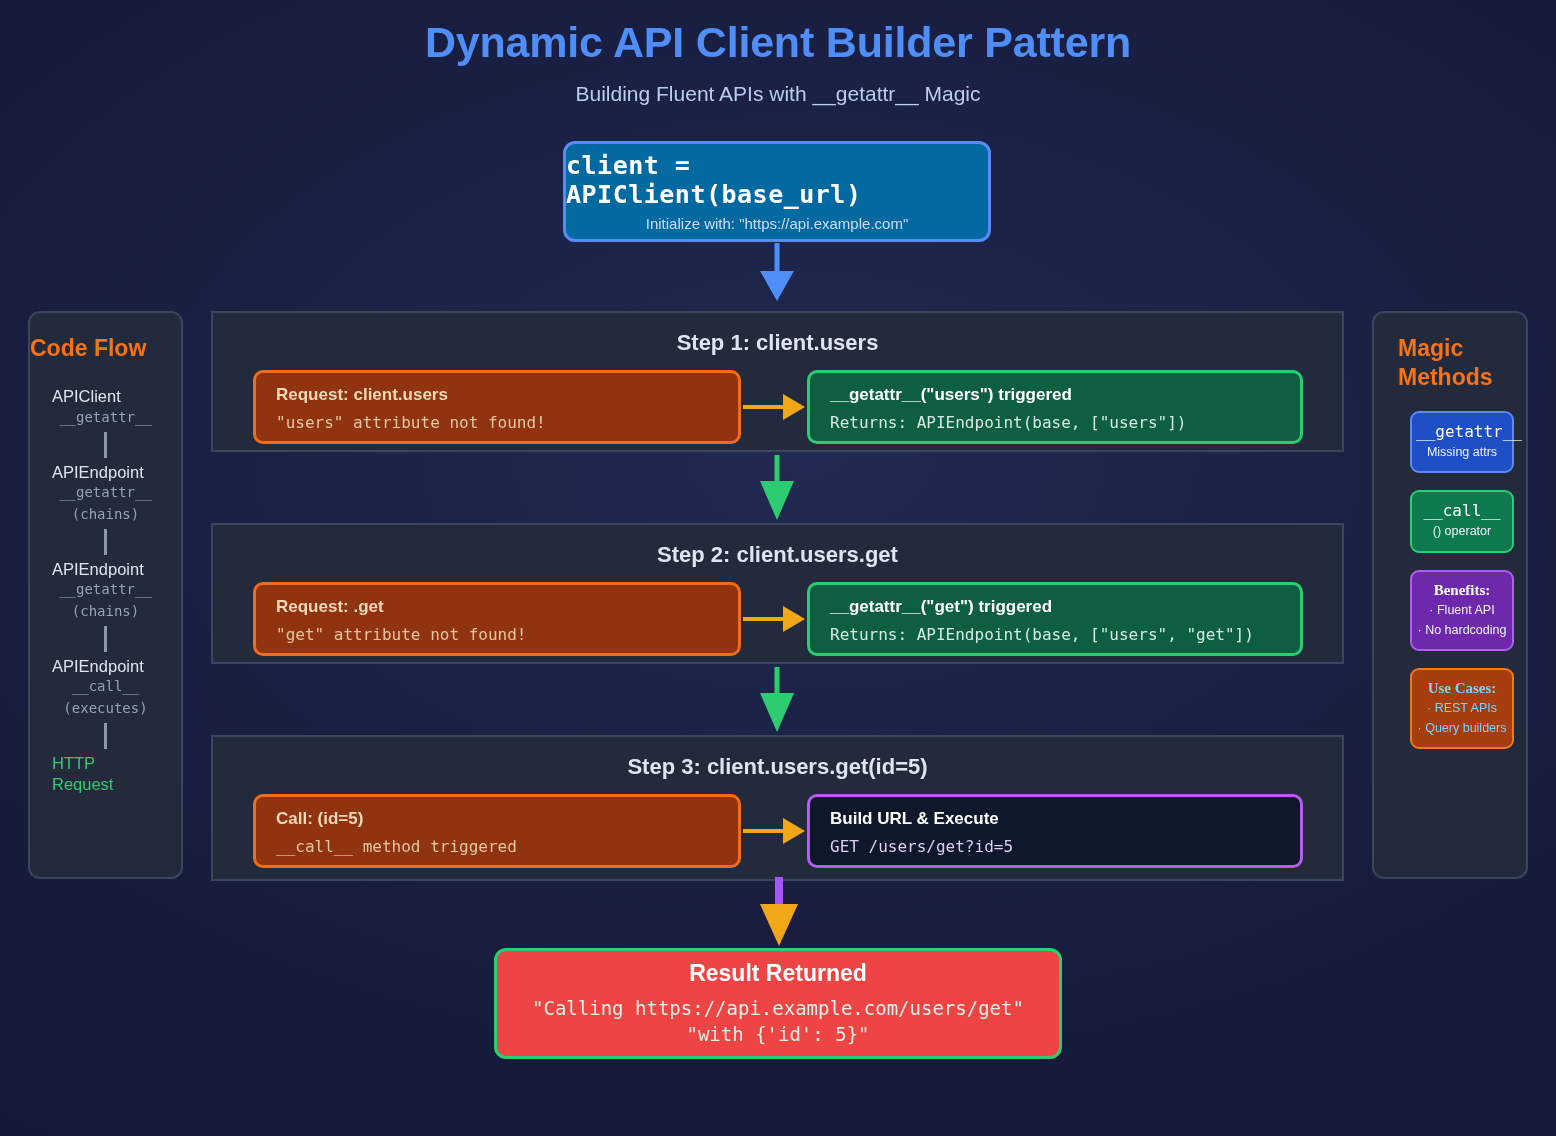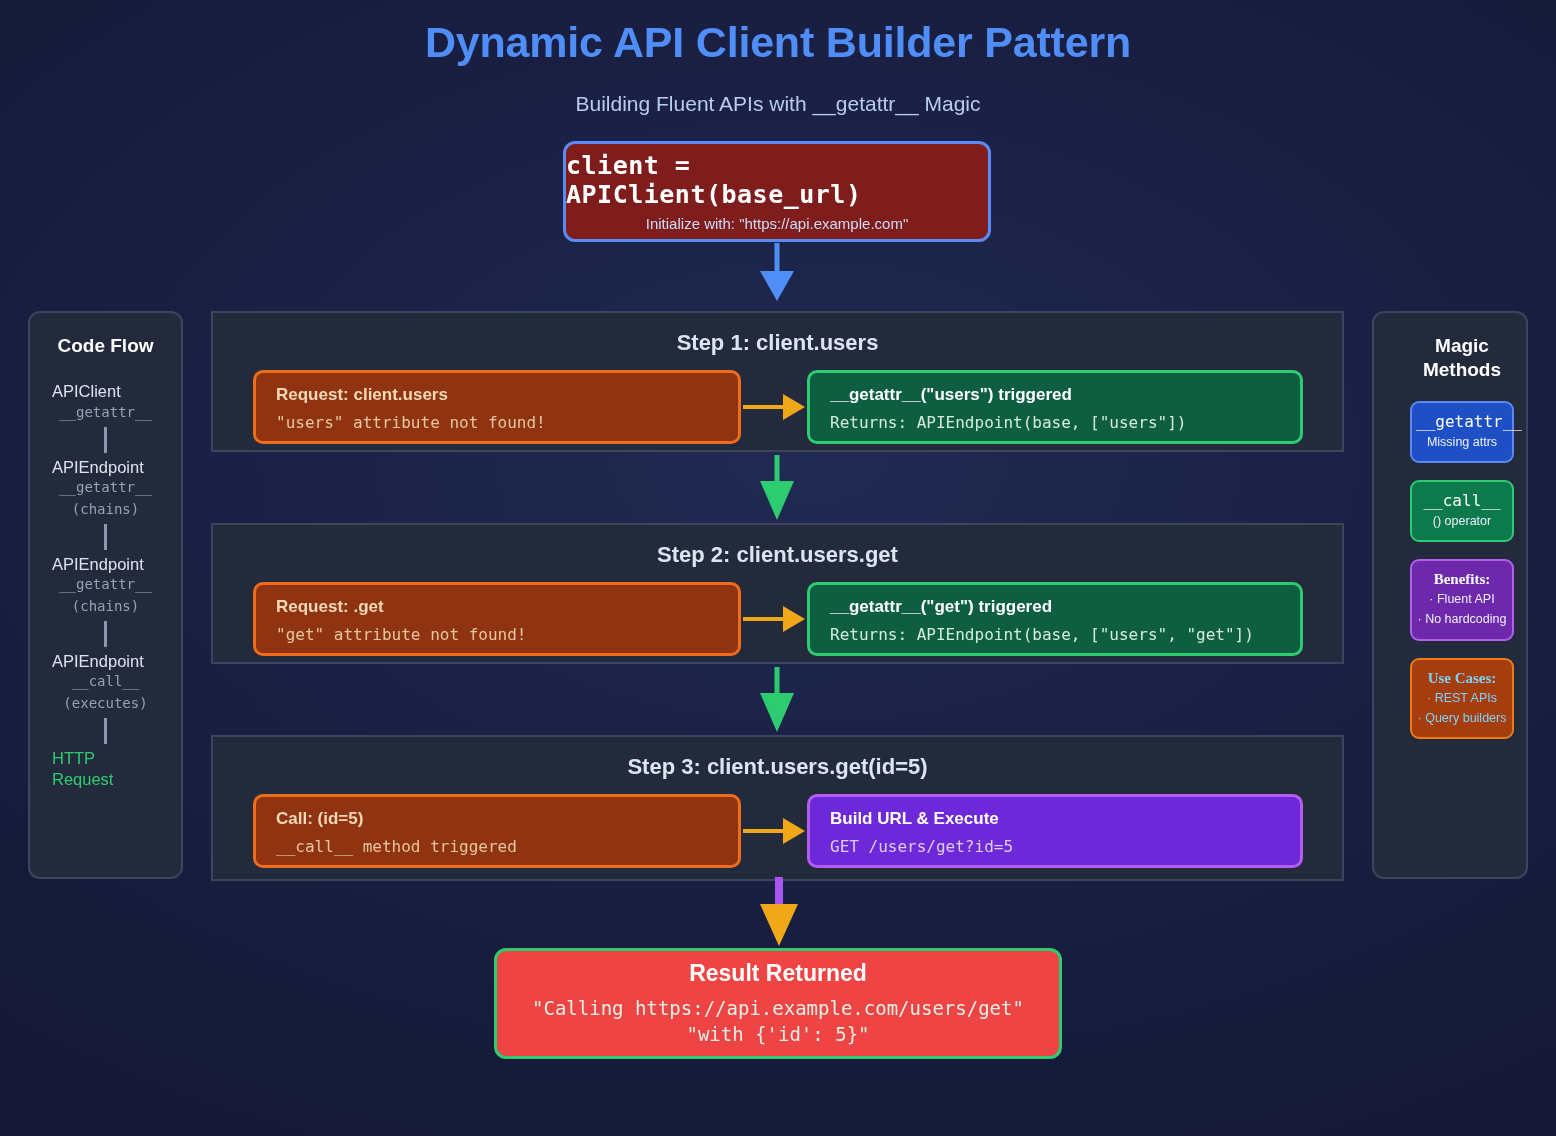--- a/index.html
+++ b/index.html
@@ -31,37 +31,37 @@
     width: 100%;
     text-align: center;
     font-size: 43px;
     font-weight: bold;
     color: #4f8ef7;
     letter-spacing: -0.2px;
   }
 
   .page-subtitle {
     position: absolute;
-    top: 92px;
+    top: 82px;
     left: 0;
     width: 100%;
     text-align: center;
     font-size: 21px;
     color: #b9cdf2;
     font-weight: normal;
   }
 
   
   .init-box {
     position: absolute;
     left: 563px;
     top: 141px;
     width: 428px;
     height: 101px;
-    background: #7f1d1d;
+    background: #0369a1;
     border: 3px solid #5a8af5;
     border-radius: 12px;
     display: flex;
     flex-direction: column;
     align-items: center;
     justify-content: center;
     gap: 6px;
   }
   .init-code {
     font-family: "DejaVu Sans Mono", monospace;
@@ -121,24 +121,23 @@
   }
 
   
   .side-panel {
     position: absolute;
     background: #222a3c;
     border: 2px solid #3b465e;
     border-radius: 12px;
   }
   .side-panel-title {
-    text-align: center;
-    font-size: 19px;
-    font-weight: bold;
-    color: #ffffff;
+    font-size: 23px;
+    font-weight: bold;
+    color: #f97316;
     line-height: 1.28;
   }
 
   #code-flow-panel {
     left: 28px;
     top: 311px;
     width: 155px;
     height: 568px;
     padding-top: 21px;
   }
@@ -271,21 +270,21 @@
   }
 
   .box-orange { background: #8f3310; border-color: #ef6c1a; }
   .box-orange .fb-title { color: #f4d9b6; }
   .box-orange .fb-body  { color: #e6c79f; }
 
   .box-green { background: #0e5e42; border-color: #2ecc71; }
   .box-green .fb-title { color: #ffffff; }
   .box-green .fb-body  { color: #d4ece0; }
 
-  .box-purple { background: #6d28d9; border-color: #b45ef0; }
+  .box-purple { background: #0f172a; border-color: #b45ef0; }
   .box-purple .fb-title { color: #ffffff; }
   .box-purple .fb-body  { color: #ddd0ef; }
 
   
   #result-box {
     position: absolute;
     left: 494px;
     top: 948px;
     width: 568px;
     height: 111px;

